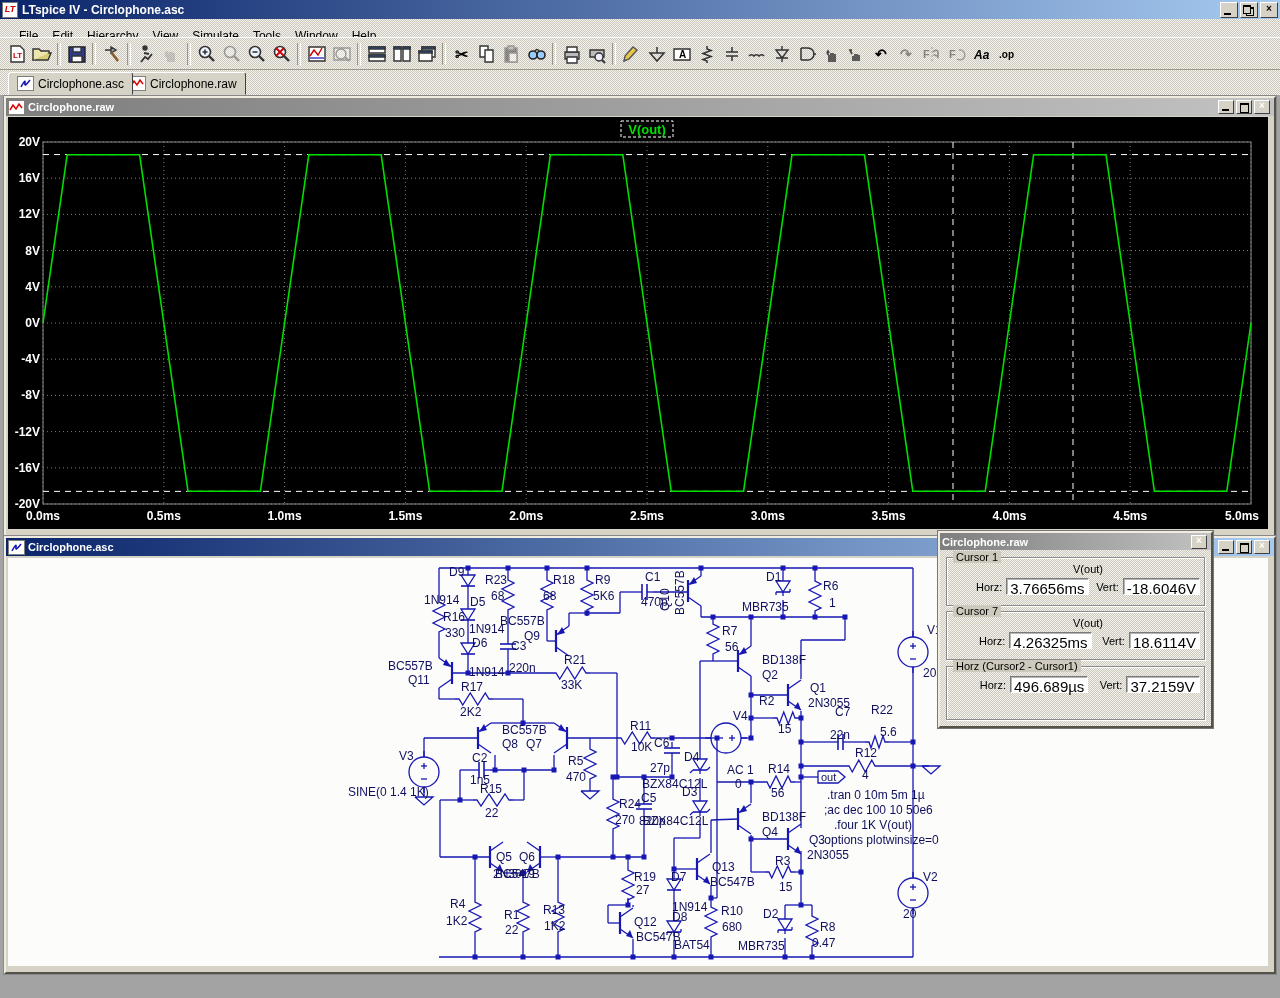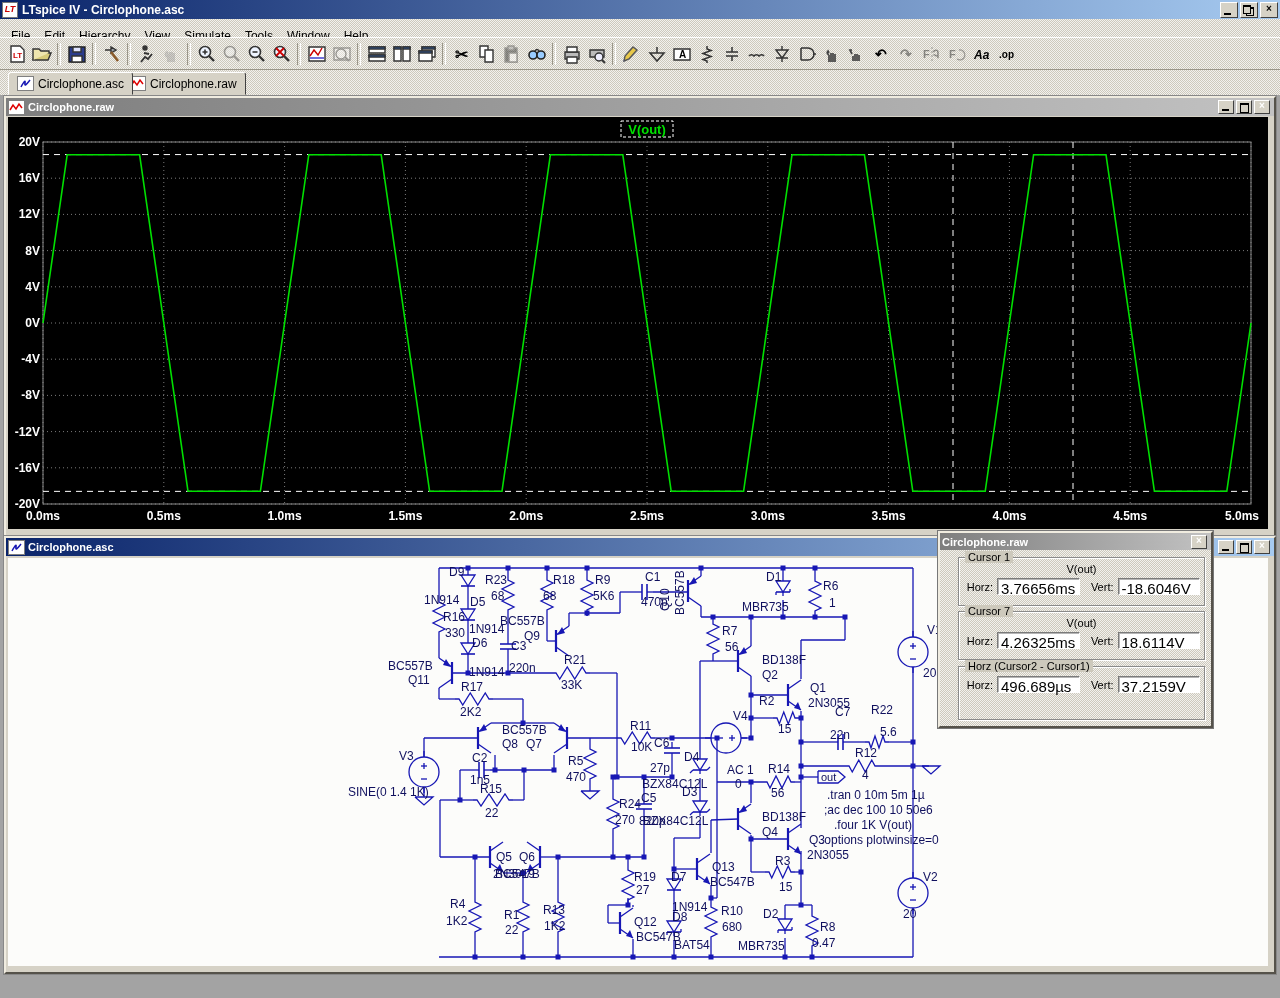--- a/index.html
+++ b/index.html
@@ -17,21 +17,21 @@
     color:#c00;font-weight:bold;font-size:9px;line-height:13px;text-align:center;font-style:italic;}
   .winbtns{margin-left:auto;display:flex;gap:2px;margin-right:2px;}
   .winbtn{width:16px;height:14px;background:#d6d2c6;border:1px solid;border-color:#fff #404040 #404040 #fff;
     position:relative;font-size:10px;line-height:12px;text-align:center;font-weight:bold;}
   .winbtn.sm{width:14px;height:12px;line-height:10px;}
   .glyph-min{position:absolute;left:3px;bottom:2px;width:7px;border-bottom:2px solid #000;}
   .glyph-max{position:absolute;left:3px;top:2px;width:7px;height:7px;border:1px solid #000;border-top-width:2px;}
   .glyph-restore{position:absolute;left:2px;top:2px;width:6px;height:6px;border:1px solid #000;border-top-width:2px;background:#d6d2c6;}
   .glyph-restore2{position:absolute;left:5px;top:4px;width:6px;height:6px;border:1px solid #000;border-top-width:2px;background:#d6d2c6;}
   
-  #menubar{position:absolute;left:0;top:19px;width:1280px;height:34px;display:flex;align-items:center;padding-left:4px;box-sizing:border-box;}
+  #menubar{position:absolute;left:0;top:19px;width:1280px;height:34px;display:flex;align-items:center;padding-left:12px;box-sizing:border-box;}
   .menuitem{padding:1px 7px;cursor:default;}
   .menuitem span{text-decoration:underline;}
   
   #toolbar{position:absolute;left:0;top:37px;width:1280px;height:33px;border-top:1px solid #fff;border-bottom:1px solid #9a9689;
     display:flex;align-items:center;padding-left:4px;box-sizing:border-box;}
   .tbsep{width:2px;height:22px;border-left:1px solid #9a9689;border-right:1px solid #fff;margin:0 3px;}
   .tbicon{width:25px;height:24px;display:flex;align-items:center;justify-content:center;}
   .tbicon.dis{opacity:.4;filter:grayscale(1);}
   
   #tabbar{position:absolute;left:0;top:70px;width:1280px;height:25px;}
@@ -46,21 +46,21 @@
   
   #plotwin{left:4px;top:96px;width:1268px;height:437px;}
   #plotclient{position:absolute;left:2px;top:19px;width:1260px;height:412px;background:#000;}
   
   #schemwin{left:4px;top:536px;width:1268px;height:434px;}
   #schemclient{position:absolute;left:2px;top:20px;width:1260px;height:408px;background:#fcfcfa;}
   
   #curpanel{position:absolute;left:938px;top:531px;width:271px;height:193px;z-index:50;
     border:2px solid;border-color:#f0ece0 #55524a #55524a #f0ece0;box-shadow:0 0 0 1px #777;}
   #curpanel .wtitle{height:15px;}
-  .group{position:absolute;left:18px;right:6px;border:1px solid #8a8a8a;box-shadow:1px 1px 0 #fff,inset 1px 1px 0 #fff;}
+  .group{position:absolute;left:6px;right:6px;border:1px solid #8a8a8a;box-shadow:1px 1px 0 #fff,inset 1px 1px 0 #fff;padding-left:25px;}
   .gtitle{position:absolute;top:-7px;left:6px;background:inherit;padding:0 3px;font-size:11px;background:#cdc9bc;}
   .sig{text-align:center;font-size:11px;margin-top:5px;}
   .currow{display:flex;align-items:center;gap:4px;padding:3px 4px 4px 4px;font-size:11px;}
   .curlabel{width:30px;text-align:right;}
   .curval{flex:1;background:#fff;border:1px solid;border-color:#7a7a7a #fff #fff #7a7a7a;box-shadow:inset 1px 1px 0 #b5b5b5;
      font-size:15px;padding:1px 3px;height:13px;}
   
   #statusbar{position:absolute;left:0;top:974px;width:1280px;height:24px;border-top:1px solid #fff;
     display:flex;align-items:center;padding-left:6px;box-sizing:border-box;font-size:12px;}
   svg{display:block;}

